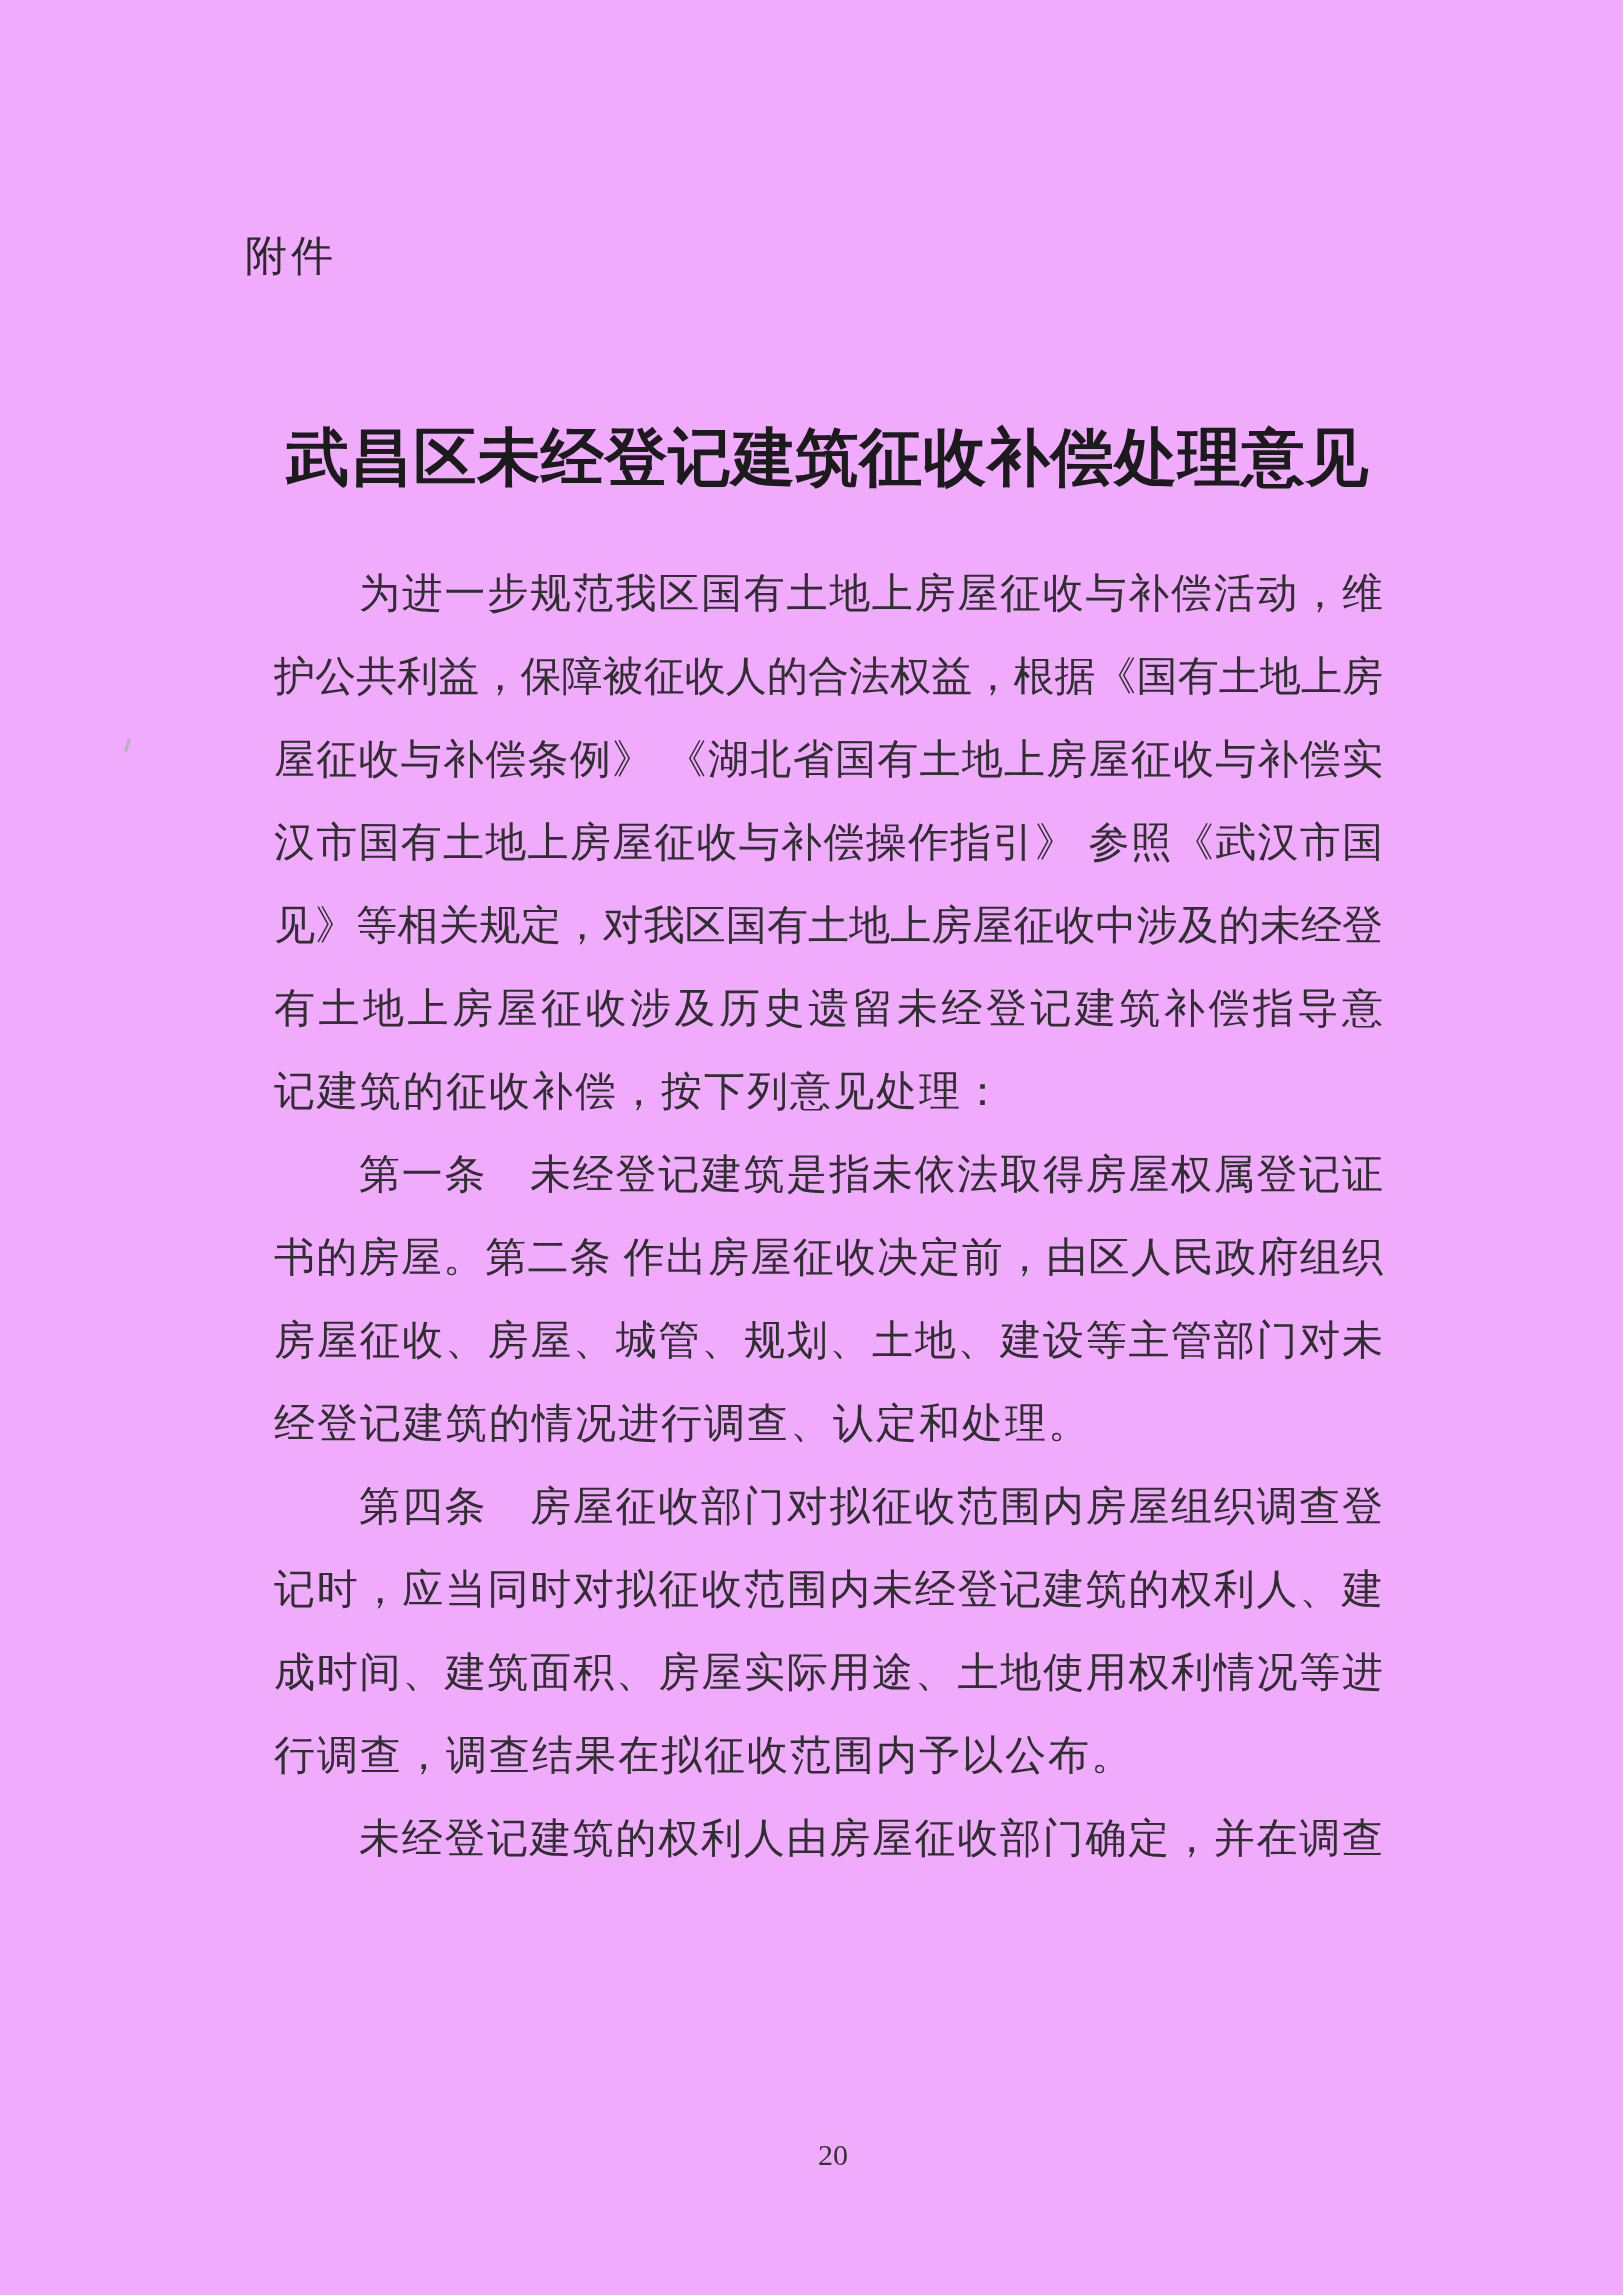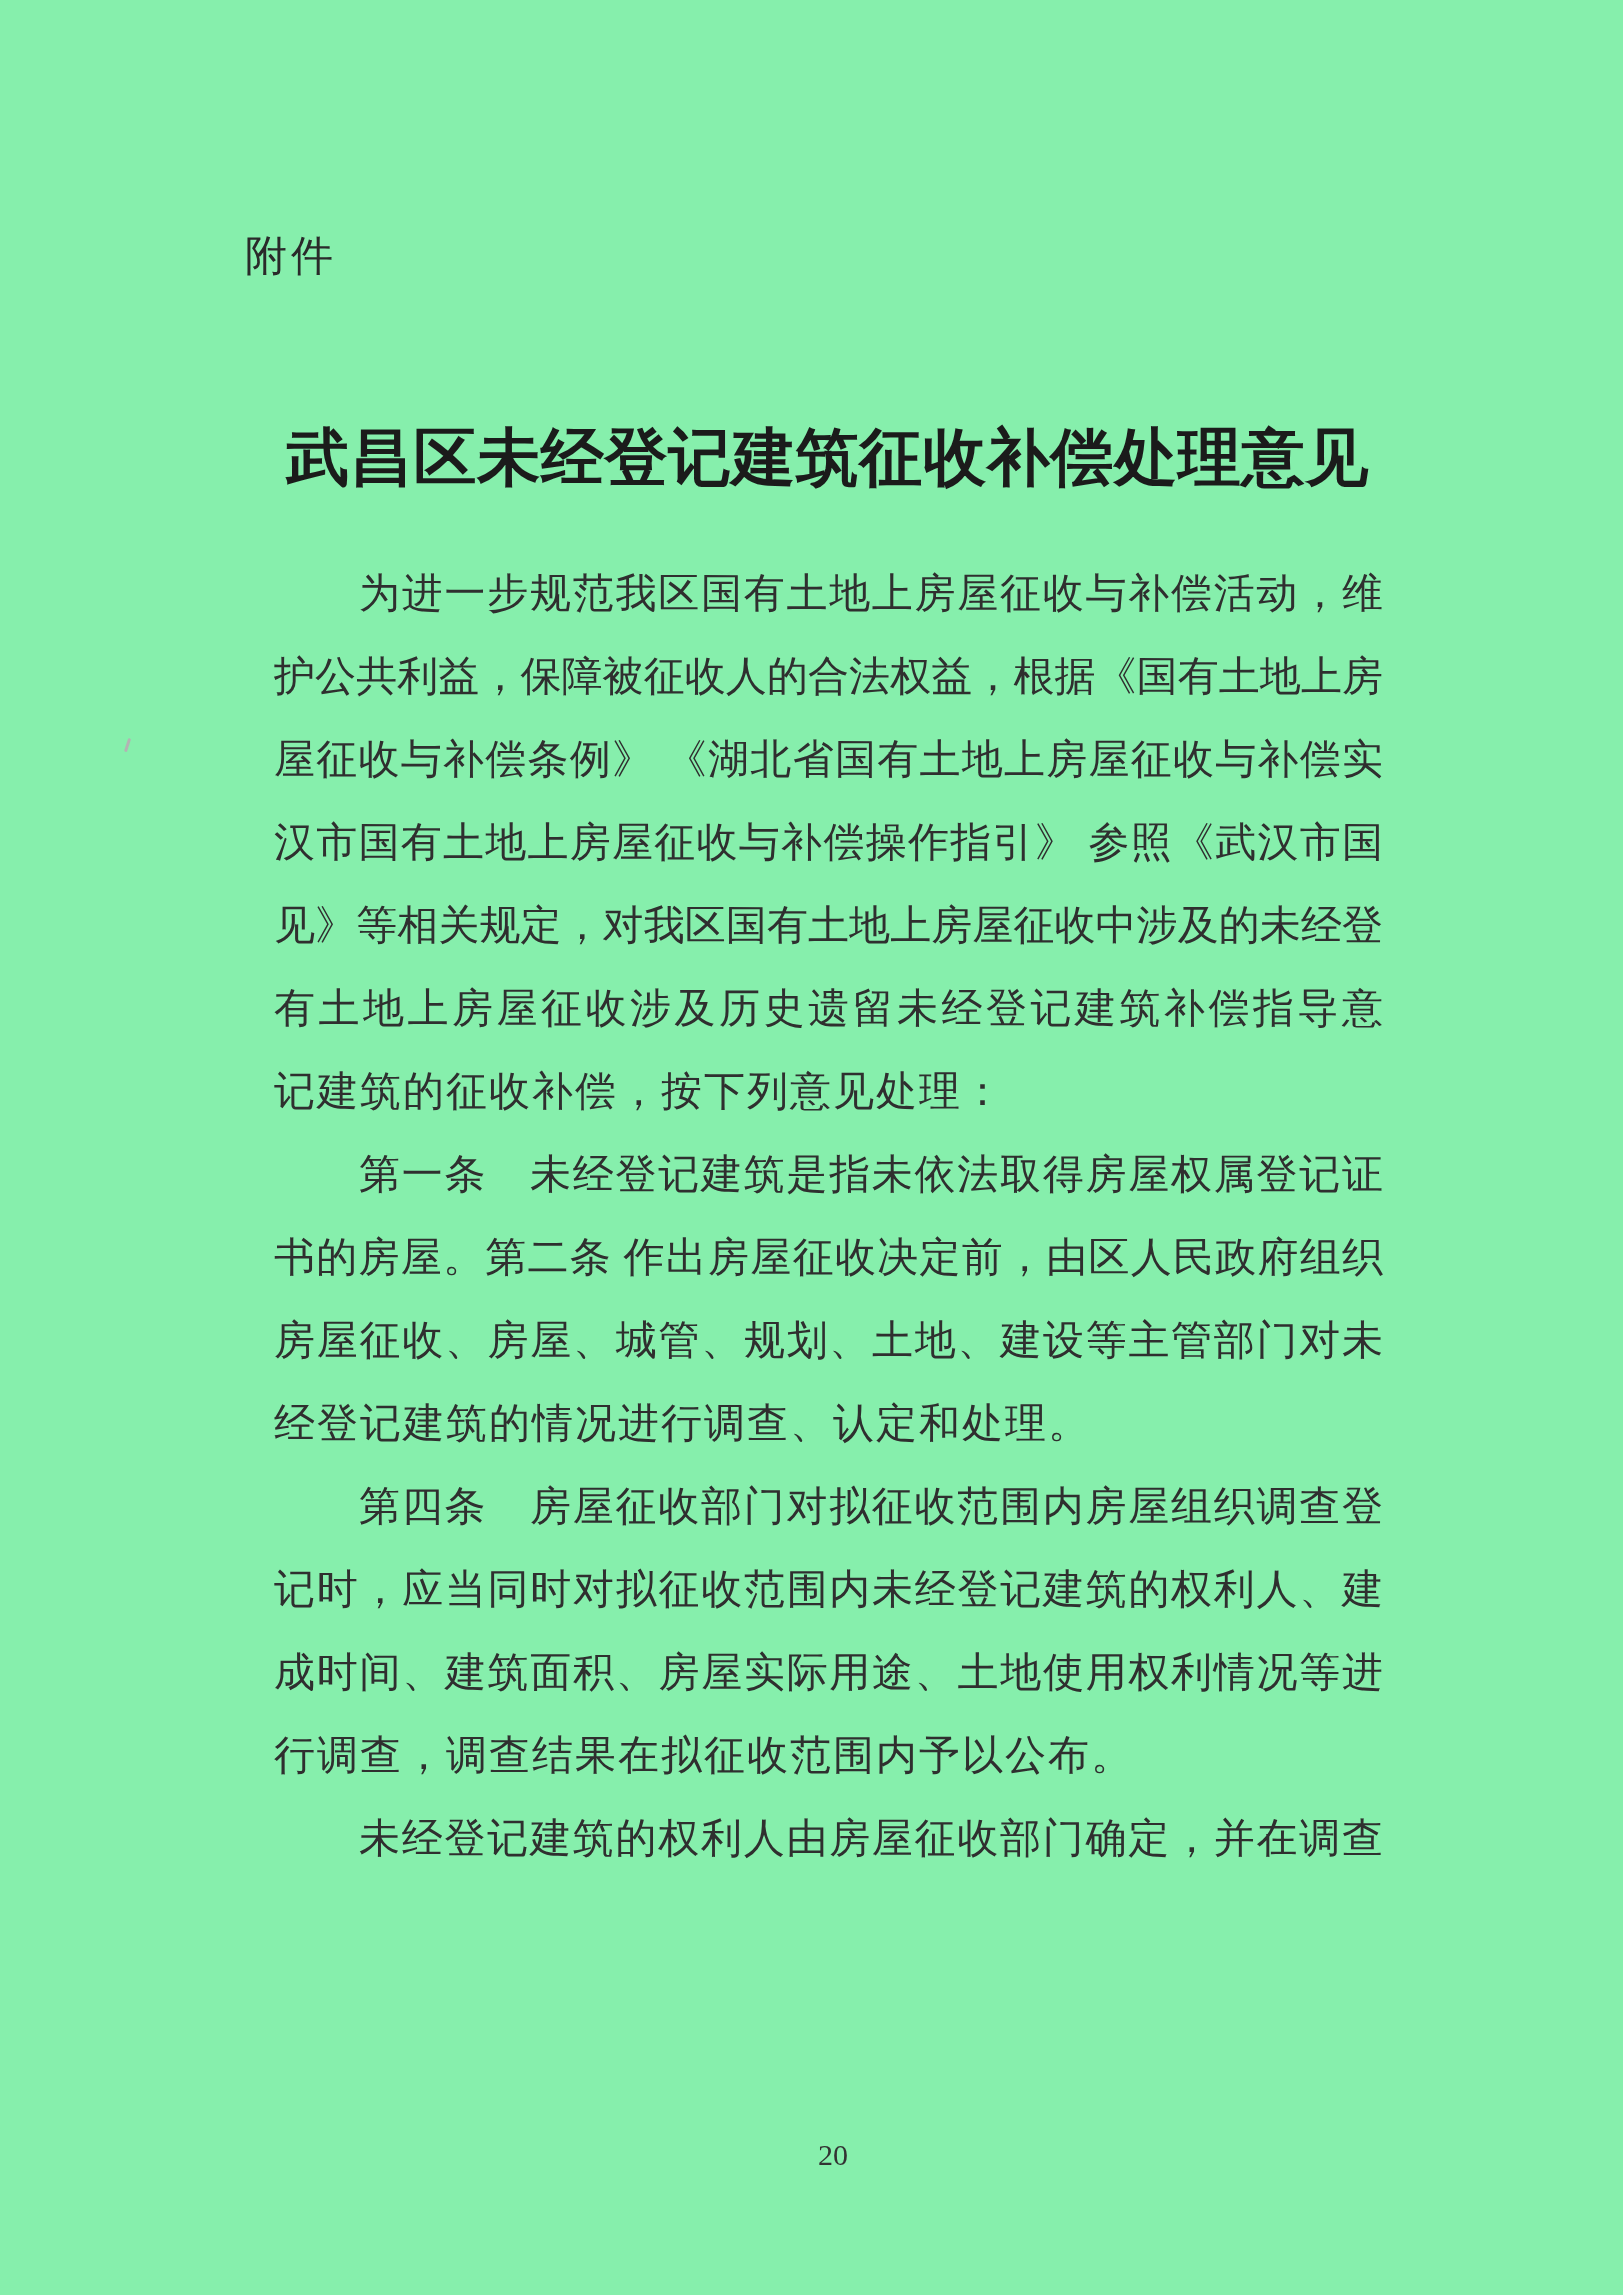--- a/index.html
+++ b/index.html
@@ -4,21 +4,21 @@
 <style>
   html, body {
     margin: 0;
     padding: 0;
     background: #e8e8e8;
   }
   .page {
     position: relative;
     width: 1623px;
     height: 2295px;
-    background: #86efac;
+    background: #f0abfc;
     overflow: hidden;
     font-family: "Liberation Serif", "DejaVu Serif", serif;
     color: #2f2f2f;
   }
   .attachment-label {
     position: absolute;
     left: 245px;
     top: 230px;
     font-size: 42px;
     line-height: 52px;

